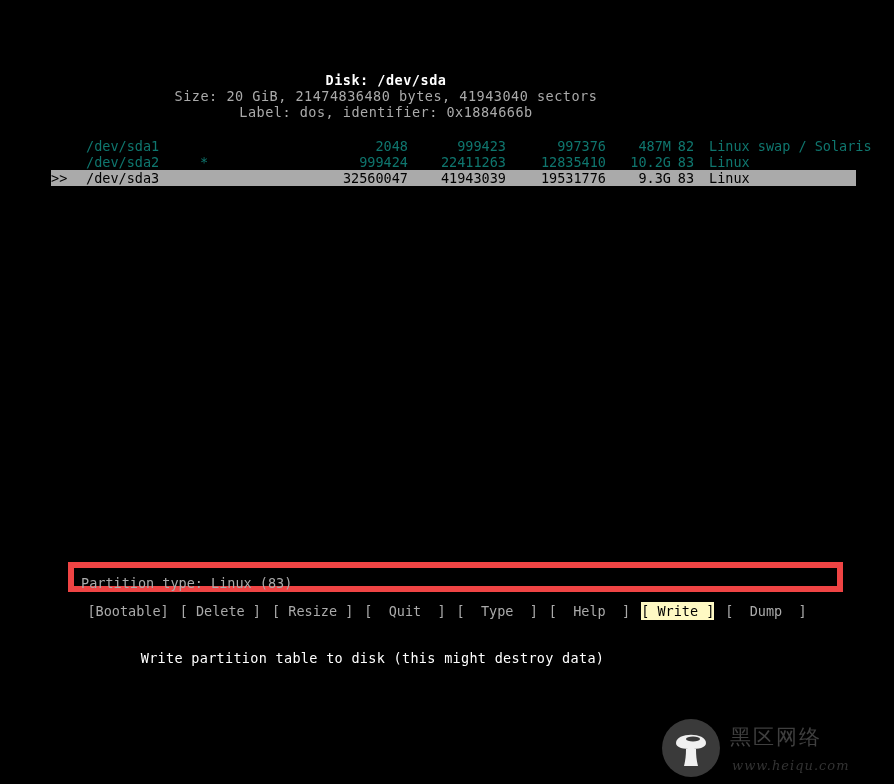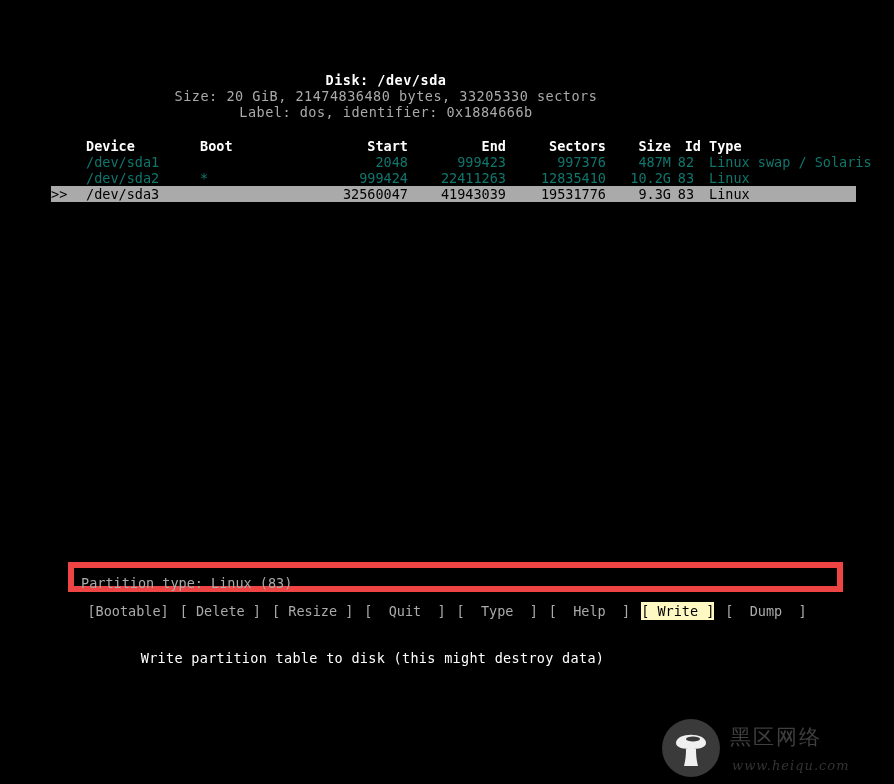--- a/index.html
+++ b/index.html
@@ -189,36 +189,26 @@
     white-space: nowrap;
   }
 </style>
 </head>
 <body>
 
 <div class="screen">
 
   <div class="disk-header">
     <div class="disk-title">Disk: /dev/sda</div>
-    <div class="disk-line">Size: 20 GiB, 21474836480 bytes, 33205330 sectors</div>
+    <div class="disk-line">Size: 20 GiB, 21474836480 bytes, 41943040 sectors</div>
     <div class="disk-line">Label: dos, identifier: 0x1884666b</div>
   </div>
 
   <div class="table">
 
-    <div class="trow header">
-      <span class="cell c-device">Device</span>
-      <span class="cell c-boot">Boot</span>
-      <span class="cell c-start">Start</span>
-      <span class="cell c-end">End</span>
-      <span class="cell c-sectors">Sectors</span>
-      <span class="cell c-size">Size</span>
-      <span class="cell c-id">Id</span>
-      <span class="cell c-type">Type</span>
-    </div>
 
     <div class="trow data">
       <span class="cell c-cursor"></span>
       <span class="cell c-device">/dev/sda1</span>
       <span class="cell c-boot"></span>
       <span class="cell c-start">2048</span>
       <span class="cell c-end">999423</span>
       <span class="cell c-sectors">997376</span>
       <span class="cell c-size">487M</span>
       <span class="cell c-id">82</span>

